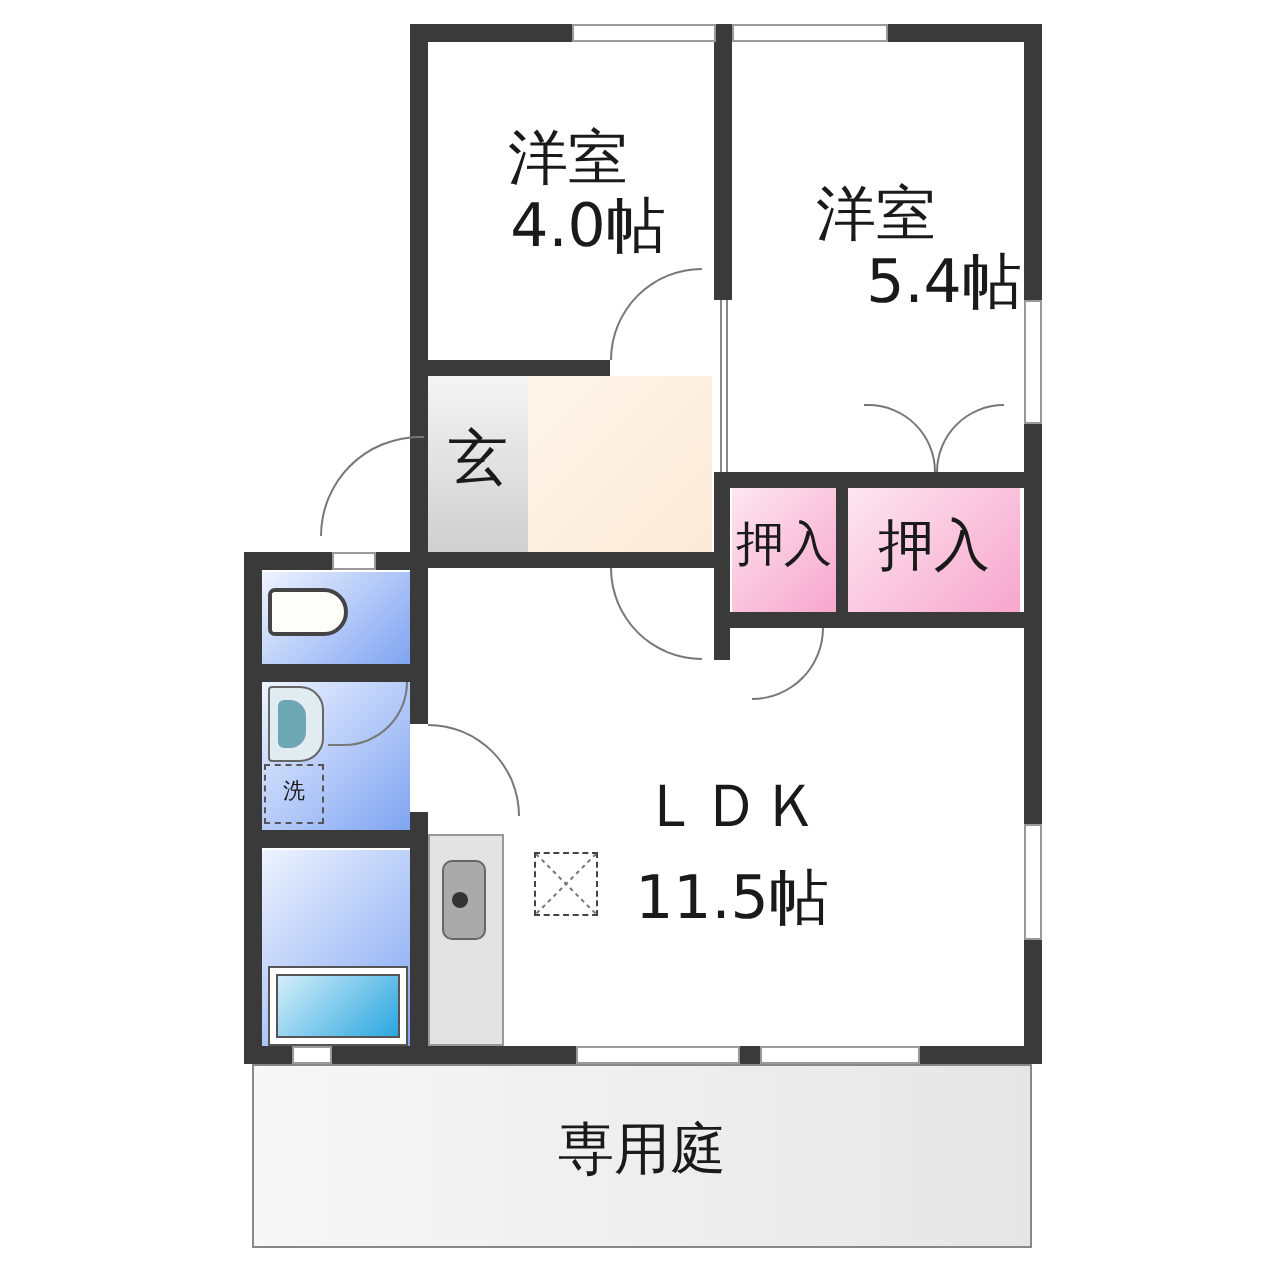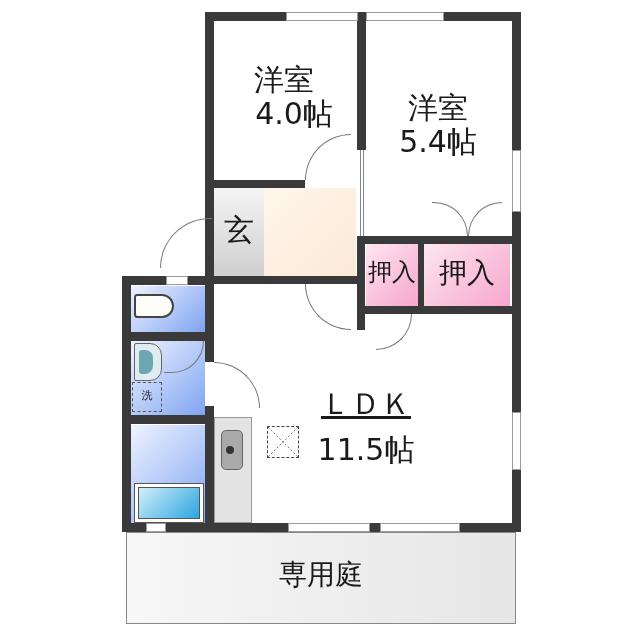--- a/index.html
+++ b/index.html
@@ -47,22 +47,22 @@
 <div class="abs" style="left:267px;top:426px;width:32px;height:32px;border:1px dashed #444;box-sizing:border-box;">
   <svg width="30" height="30" style="position:absolute;left:0;top:0">
       <line x1="0" y1="0" x2="30" y2="30" stroke="#777" stroke-dasharray="2,2"></line>
       <line x1="30" y1="0" x2="0" y2="30" stroke="#777" stroke-dasharray="2,2"></line>
     </svg>
 </div>
 
 <div class="lbl room-label" style="left:214px;top:64px;width:140px;">洋室</div>
 <div class="lbl room-label" style="left:224px;top:98px;width:140px;">4.0帖</div>
 <div class="lbl room-label" style="left:366px;top:92px;width:144px;">洋室</div>
-<div class="lbl room-label" style="left:366px;top:126px;width:144px;">5.4帖</div>
-<div class="lbl room-label" style="left:296px;top:388px;width:140px;text-decoration:underline;">ＬＤＫ</div>
+<div class="lbl room-label" style="left:366px;top:126px;width:144px;padding-left:34px;">5.4帖</div>
+<div class="lbl room-label" style="left:296px;top:388px;width:140px;">ＬＤＫ</div>
 <div class="lbl room-label" style="left:296px;top:434px;width:140px;">11.5帖</div>
 
 <div class="wall" style="left:205px;top:12px;width:315px;height:9px;"></div>
 <div class="wall" style="left:205px;top:12px;width:9px;height:264px;"></div>
 <div class="wall" style="left:357px;top:12px;width:9px;height:138px;"></div>
 <div class="wall" style="left:512px;top:12px;width:9px;height:140px;"></div>
 <div class="wall" style="left:512px;top:212px;width:9px;height:200px;"></div>
 <div class="wall" style="left:512px;top:470px;width:9px;height:62px;"></div>
 <div class="wall" style="left:205px;top:180px;width:100px;height:8px;"></div>
 <div class="wall" style="left:205px;top:276px;width:152px;height:8px;"></div>

